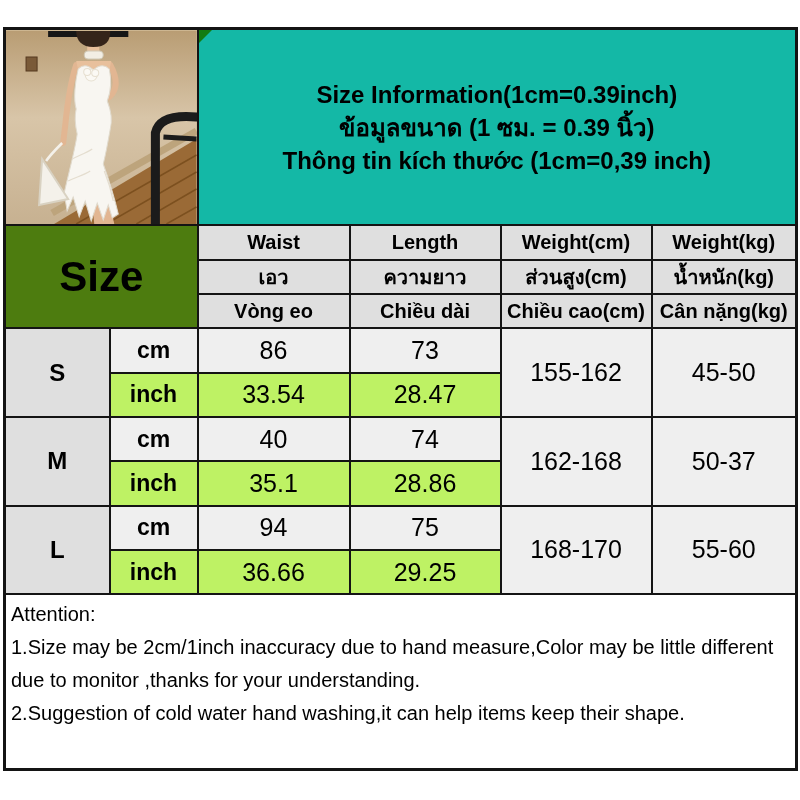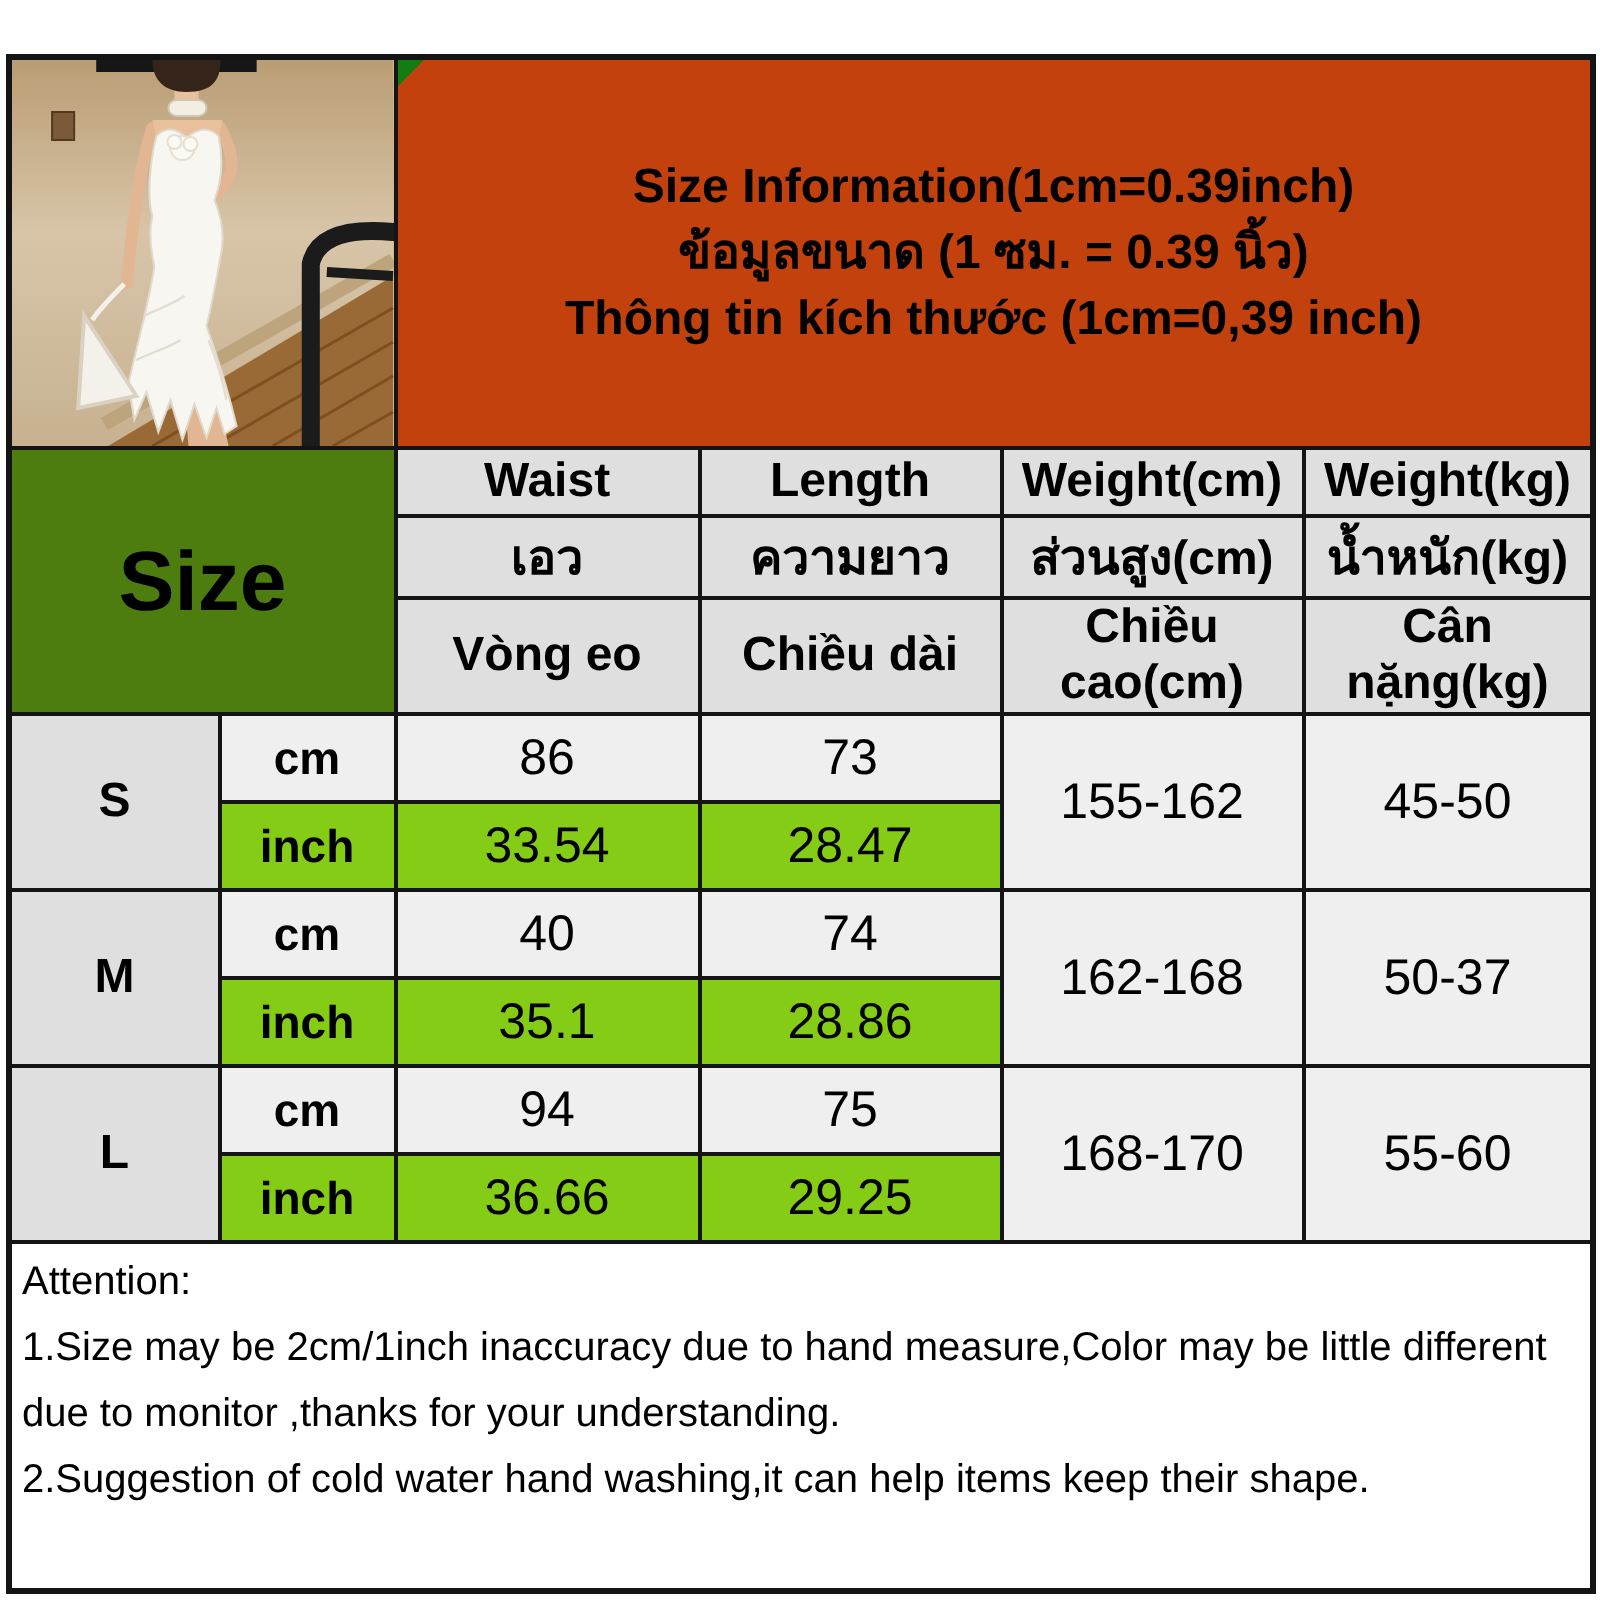--- a/index.html
+++ b/index.html
@@ -25,37 +25,37 @@
   }
   tr.r-top   { height: 193px; }
   tr.r-hdr   { height: 34px;  }
   tr.r-data  { height: 44px;  }
   tr.r-attn  { height: 174px; }
 
   td.photo-cell { background: #cdb691; padding: 0; }
   td.photo-cell svg { display: block; }
 
   td.title-cell {
-    background: #c2410c;
+    background: #14b8a6;
     position: relative;
     font-weight: bold; font-size: 24px; line-height: 33px;
   }
   .corner-triangle {
     position: absolute; left: 0; top: 0; width: 0; height: 0;
     border-top: 13px solid #127c12;
     border-right: 13px solid transparent;
   }
 
   td.size-cell  { background: #4d7c0f; font-size: 42px; font-weight: bold; text-align: center; }
-  td.hcell      { background: #dfdfdf; font-size: 24px; font-weight: bold; }
+  td.hcell      { background: #dfdfdf; font-size: 20px; font-weight: bold; }
   td.size-label { background: #dfdfdf; font-size: 24px; font-weight: bold; }
   td.unit       { font-size: 23px; font-weight: bold; }
   td.val        { font-size: 25px; font-weight: normal; }
   td.gray       { background: #efefef; }
-  td.white      { background: #84cc16; }
+  td.white      { background: #bef264; }
 
   td.attn-cell {
     background: #ffffff;
     text-align: left; vertical-align: top;
     font-size: 20px; line-height: 33px;
     padding: 3px 6px 0 5px;
   }
 </style>
 </head>
 <body>

